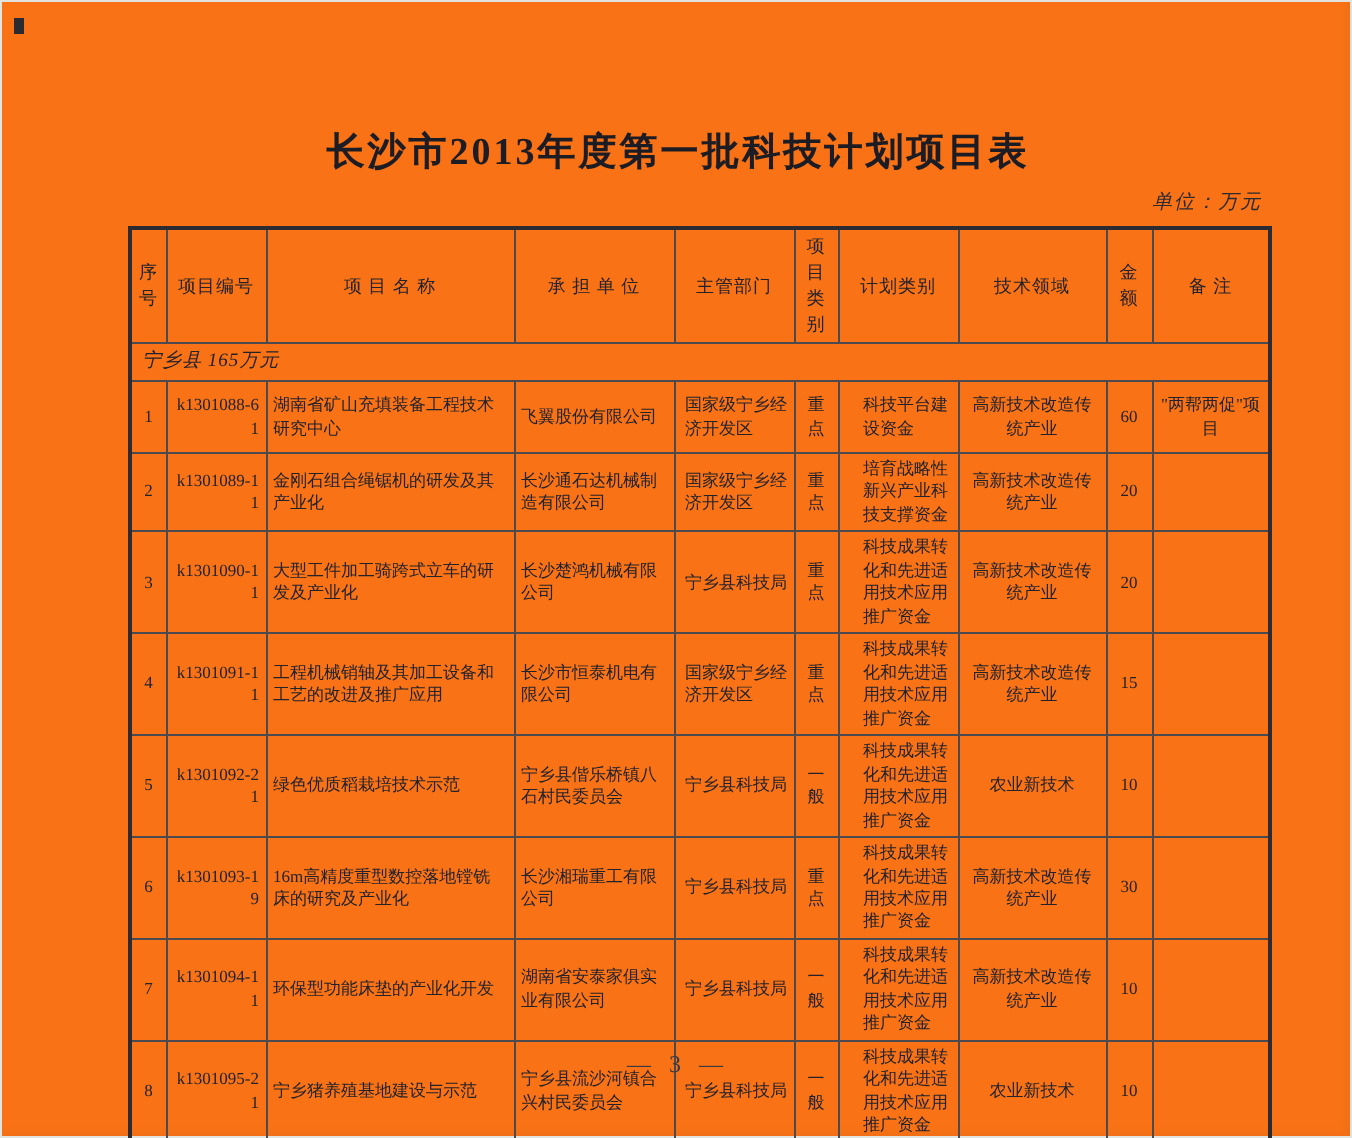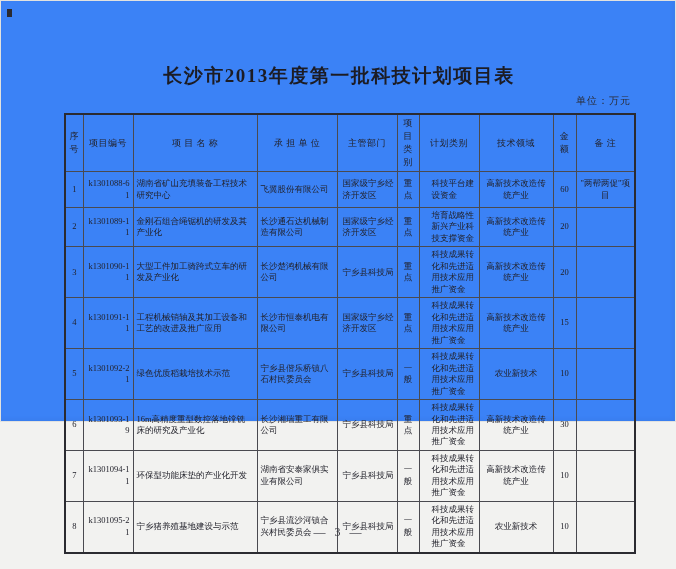--- a/index.html
+++ b/index.html
@@ -6,22 +6,22 @@
   html, body { width: 676px; height: 569px; }
   body {
     font-family: "Liberation Serif", "DejaVu Serif", serif;
     background: #f2f2f0;
     position: relative;
     overflow: hidden;
   }
   .page {
     position: absolute;
     left: 0; top: 0;
-    width: 676px; height: 422px;
-    background: #3b82f6;
+    width: 676px; height: 569px;
+    background: #f97316;
     border: 1px solid #e2e2df;
     box-shadow: inset -2px -2px 4px rgba(0,0,0,0.04);
   }
   .scan-artifact {
     position: absolute;
     left: 6px; top: 8px;
     width: 5px; height: 8px;
     background: #2a2a30;
   }
   .doc-title {
@@ -31,20 +31,21 @@
     text-align: center;
     font-size: 19px;
     font-weight: bold;
     letter-spacing: 1.5px;
     color: #1c1c24;
   }
   .unit-note {
     position: absolute;
     right: 44px; top: 93px;
     font-size: 10px;
+    font-style: italic;
     color: #2a2a33;
     letter-spacing: 1px;
   }
   table.project-table {
     position: absolute;
     left: 63px; top: 112px;
     width: 570px;
     border-collapse: collapse;
     table-layout: fixed;
     border: 2px solid #2b2b31;
@@ -122,20 +123,23 @@
         <th>承 担 单 位</th>
         <th>主管部门</th>
         <th>项目类别</th>
         <th>计划类别</th>
         <th>技术领域</th>
         <th>金额</th>
         <th>备 注</th>
       </tr>
     </thead>
     <tbody>
+      <tr class="group-row">
+        <td colspan="10">宁乡县  165万元</td>
+      </tr>
 
       <tr>
         <td class="c-seq">1</td>
         <td class="c-code">k1301088-61</td>
         <td class="c-name">湖南省矿山充填装备工程技术研究中心</td>
         <td class="c-unit">飞翼股份有限公司</td>
         <td class="c-dept">国家级宁乡经济开发区</td>
         <td class="c-cat">重点</td>
         <td class="c-plan">科技平台建设资金</td>
         <td class="c-field">高新技术改造传统产业</td>

